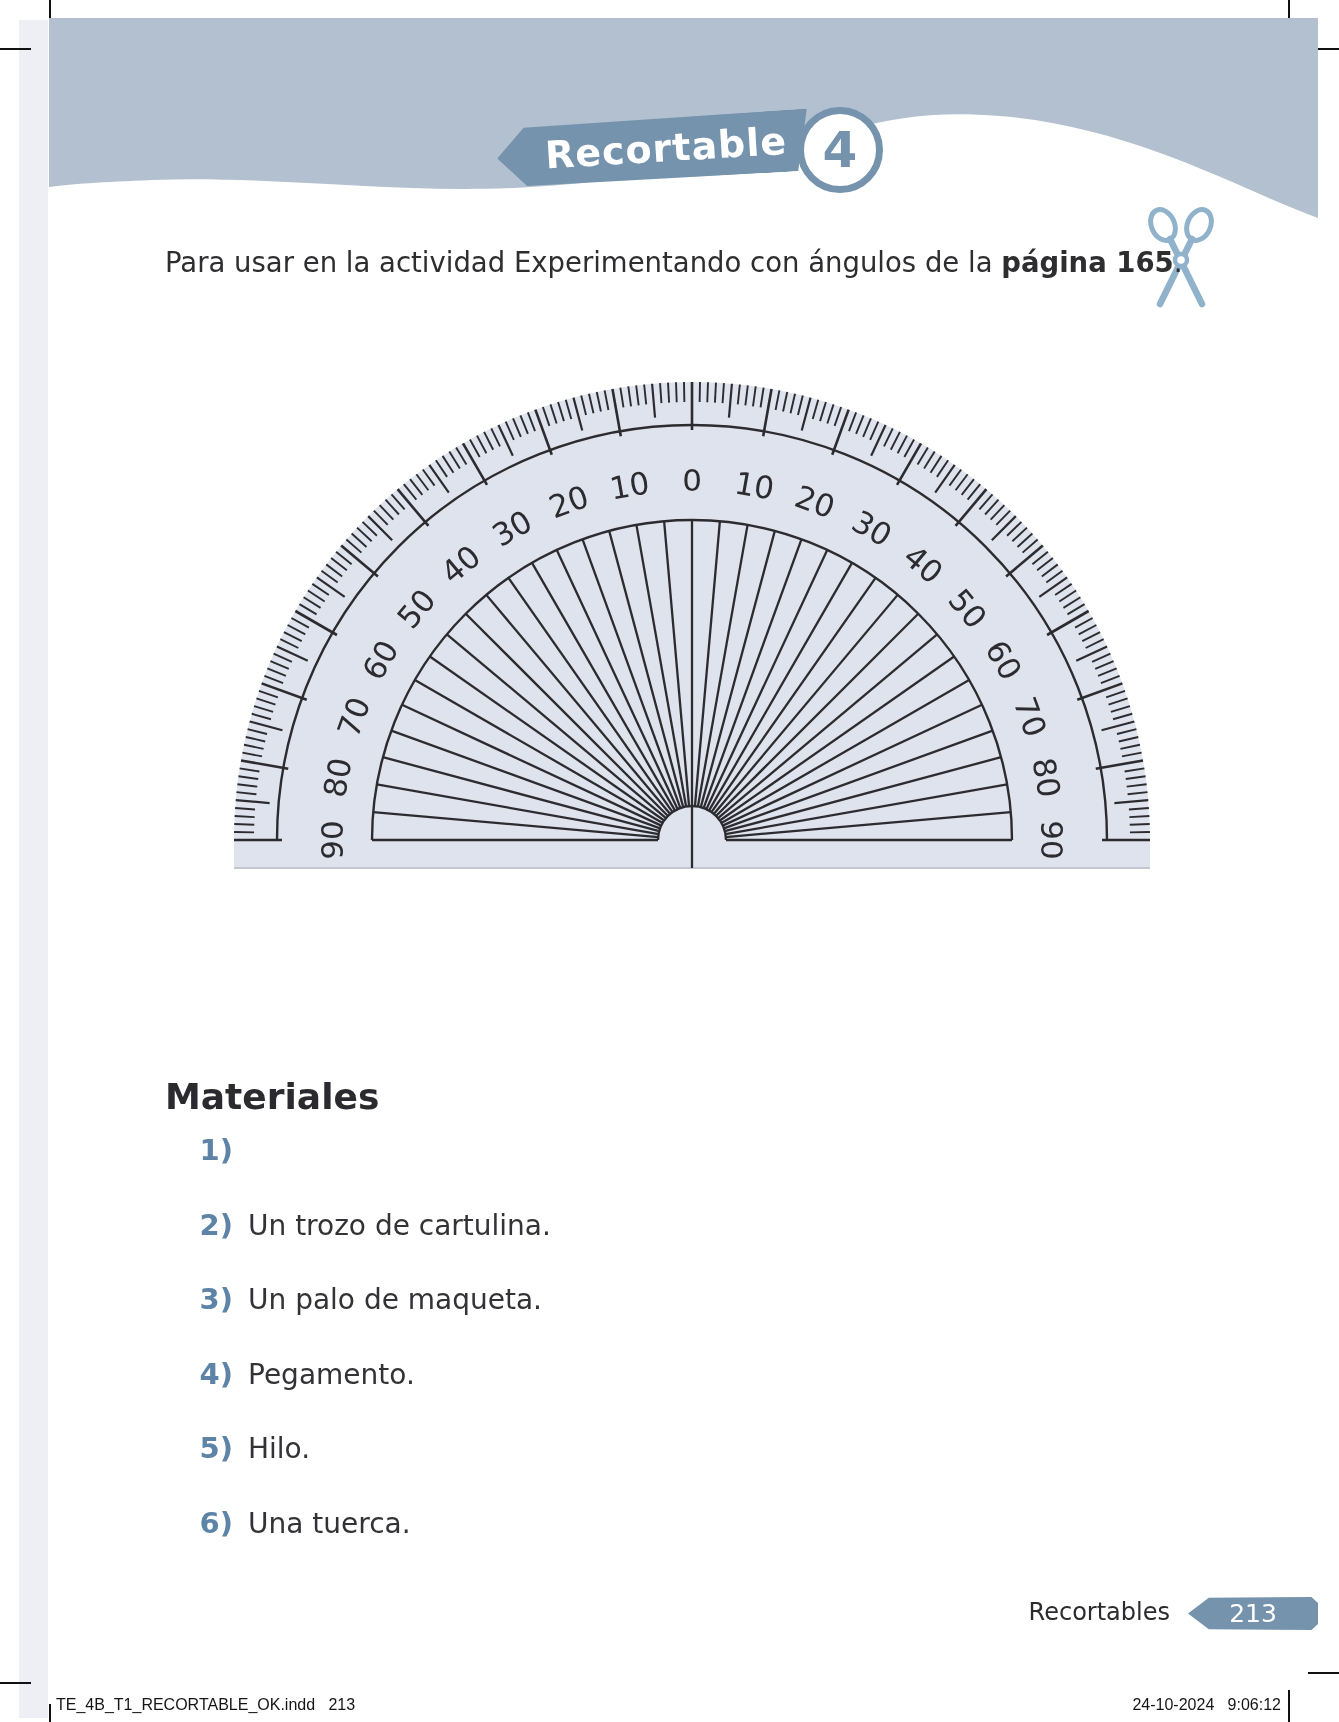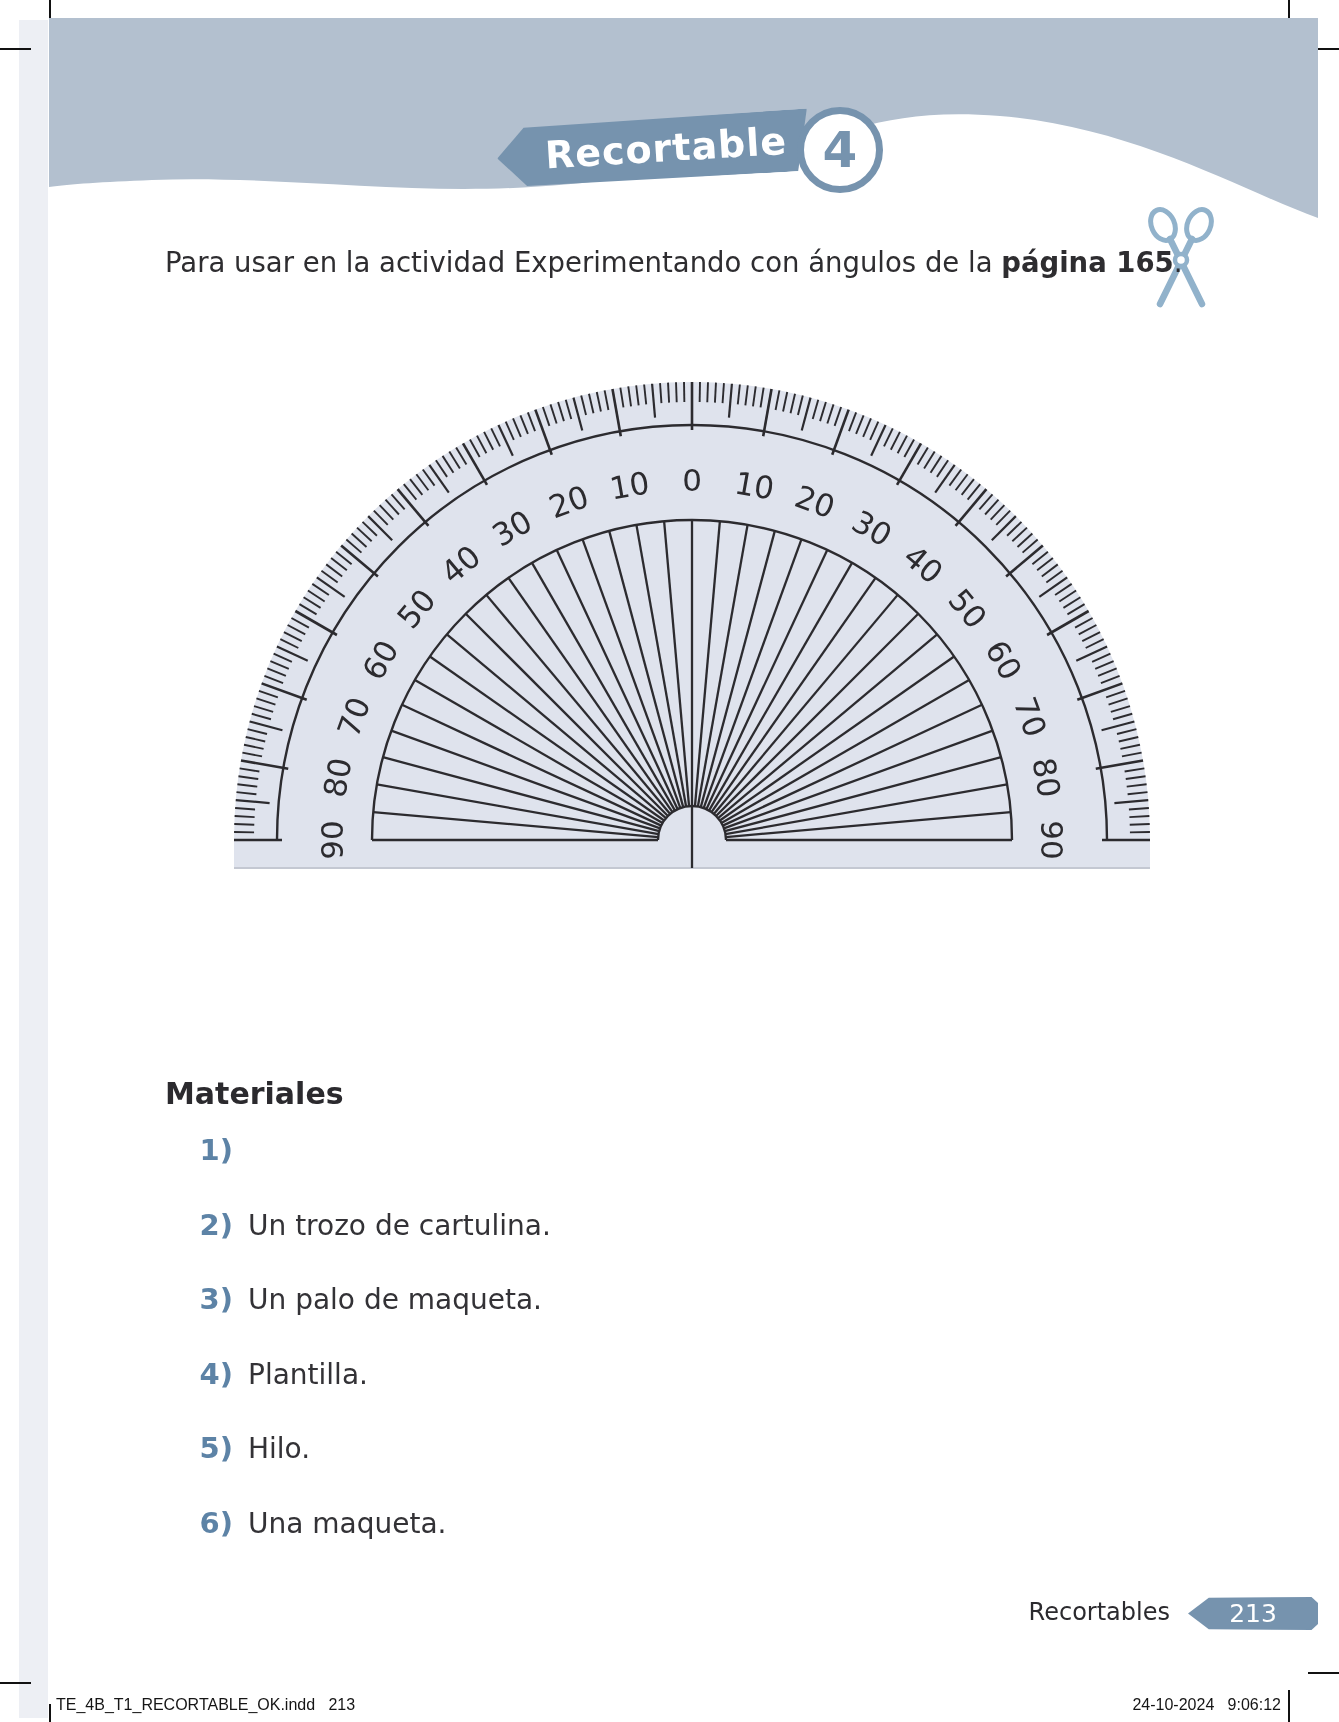--- a/index.html
+++ b/index.html
@@ -24,21 +24,21 @@
     z-index:3;
   }
   .banner-circle span{color:var(--accent);font-size:50px;font-weight:bold;line-height:1;}
   .scissors{position:absolute;left:1146px;top:206px;width:70px;height:110px;}
   .intro{
     position:absolute;left:165px;top:246px;margin:0;font-size:27.5px;white-space:nowrap;color:#2e2d30;
   }
   .intro b{font-weight:bold;}
   .protractor{position:absolute;left:230px;top:378px;width:924px;height:492px;}
   .materials-heading{
-    position:absolute;left:165px;top:1076px;margin:0;font-size:30px;font-weight:bold;color:#2b2a2e;
+    position:absolute;left:165px;top:1076px;margin:0;font-size:36px;font-weight:bold;color:#2b2a2e;
   }
   .materials-list{position:absolute;left:165px;top:1133px;width:900px;}
   .material-row{display:flex;align-items:baseline;height:74.6px;}
   .material-num{
     width:83px;text-align:right;padding-right:15px;box-sizing:border-box;
     color:var(--list-number);font-weight:bold;font-size:29px;flex:0 0 auto;
   }
   .material-text{font-size:28px;color:#333236;}
   .footer-label{
     position:absolute;left:900px;top:1598px;width:270px;text-align:right;font-size:24px;color:#2b2a2e;
@@ -365,31 +365,31 @@
     <span class="material-text">Un trozo de cartulina.</span>
   </div>
 
   <div class="material-row">
     <span class="material-num">3)</span>
     <span class="material-text">Un palo de maqueta.</span>
   </div>
 
   <div class="material-row">
     <span class="material-num">4)</span>
-    <span class="material-text">Plantilla.</span>
+    <span class="material-text">Pegamento.</span>
   </div>
 
   <div class="material-row">
     <span class="material-num">5)</span>
     <span class="material-text">Hilo.</span>
   </div>
 
   <div class="material-row">
     <span class="material-num">6)</span>
-    <span class="material-text">Una maqueta.</span>
+    <span class="material-text">Una tuerca.</span>
   </div>
 </div>
 
   <span class="footer-label">Recortables</span>
   <div class="page-tag">
     <span>213</span>
   </div>
 
   <div class="print-info left">TE_4B_T1_RECORTABLE_OK.indd   213</div>
   <div class="print-info right">24-10-2024   9:06:12</div>

